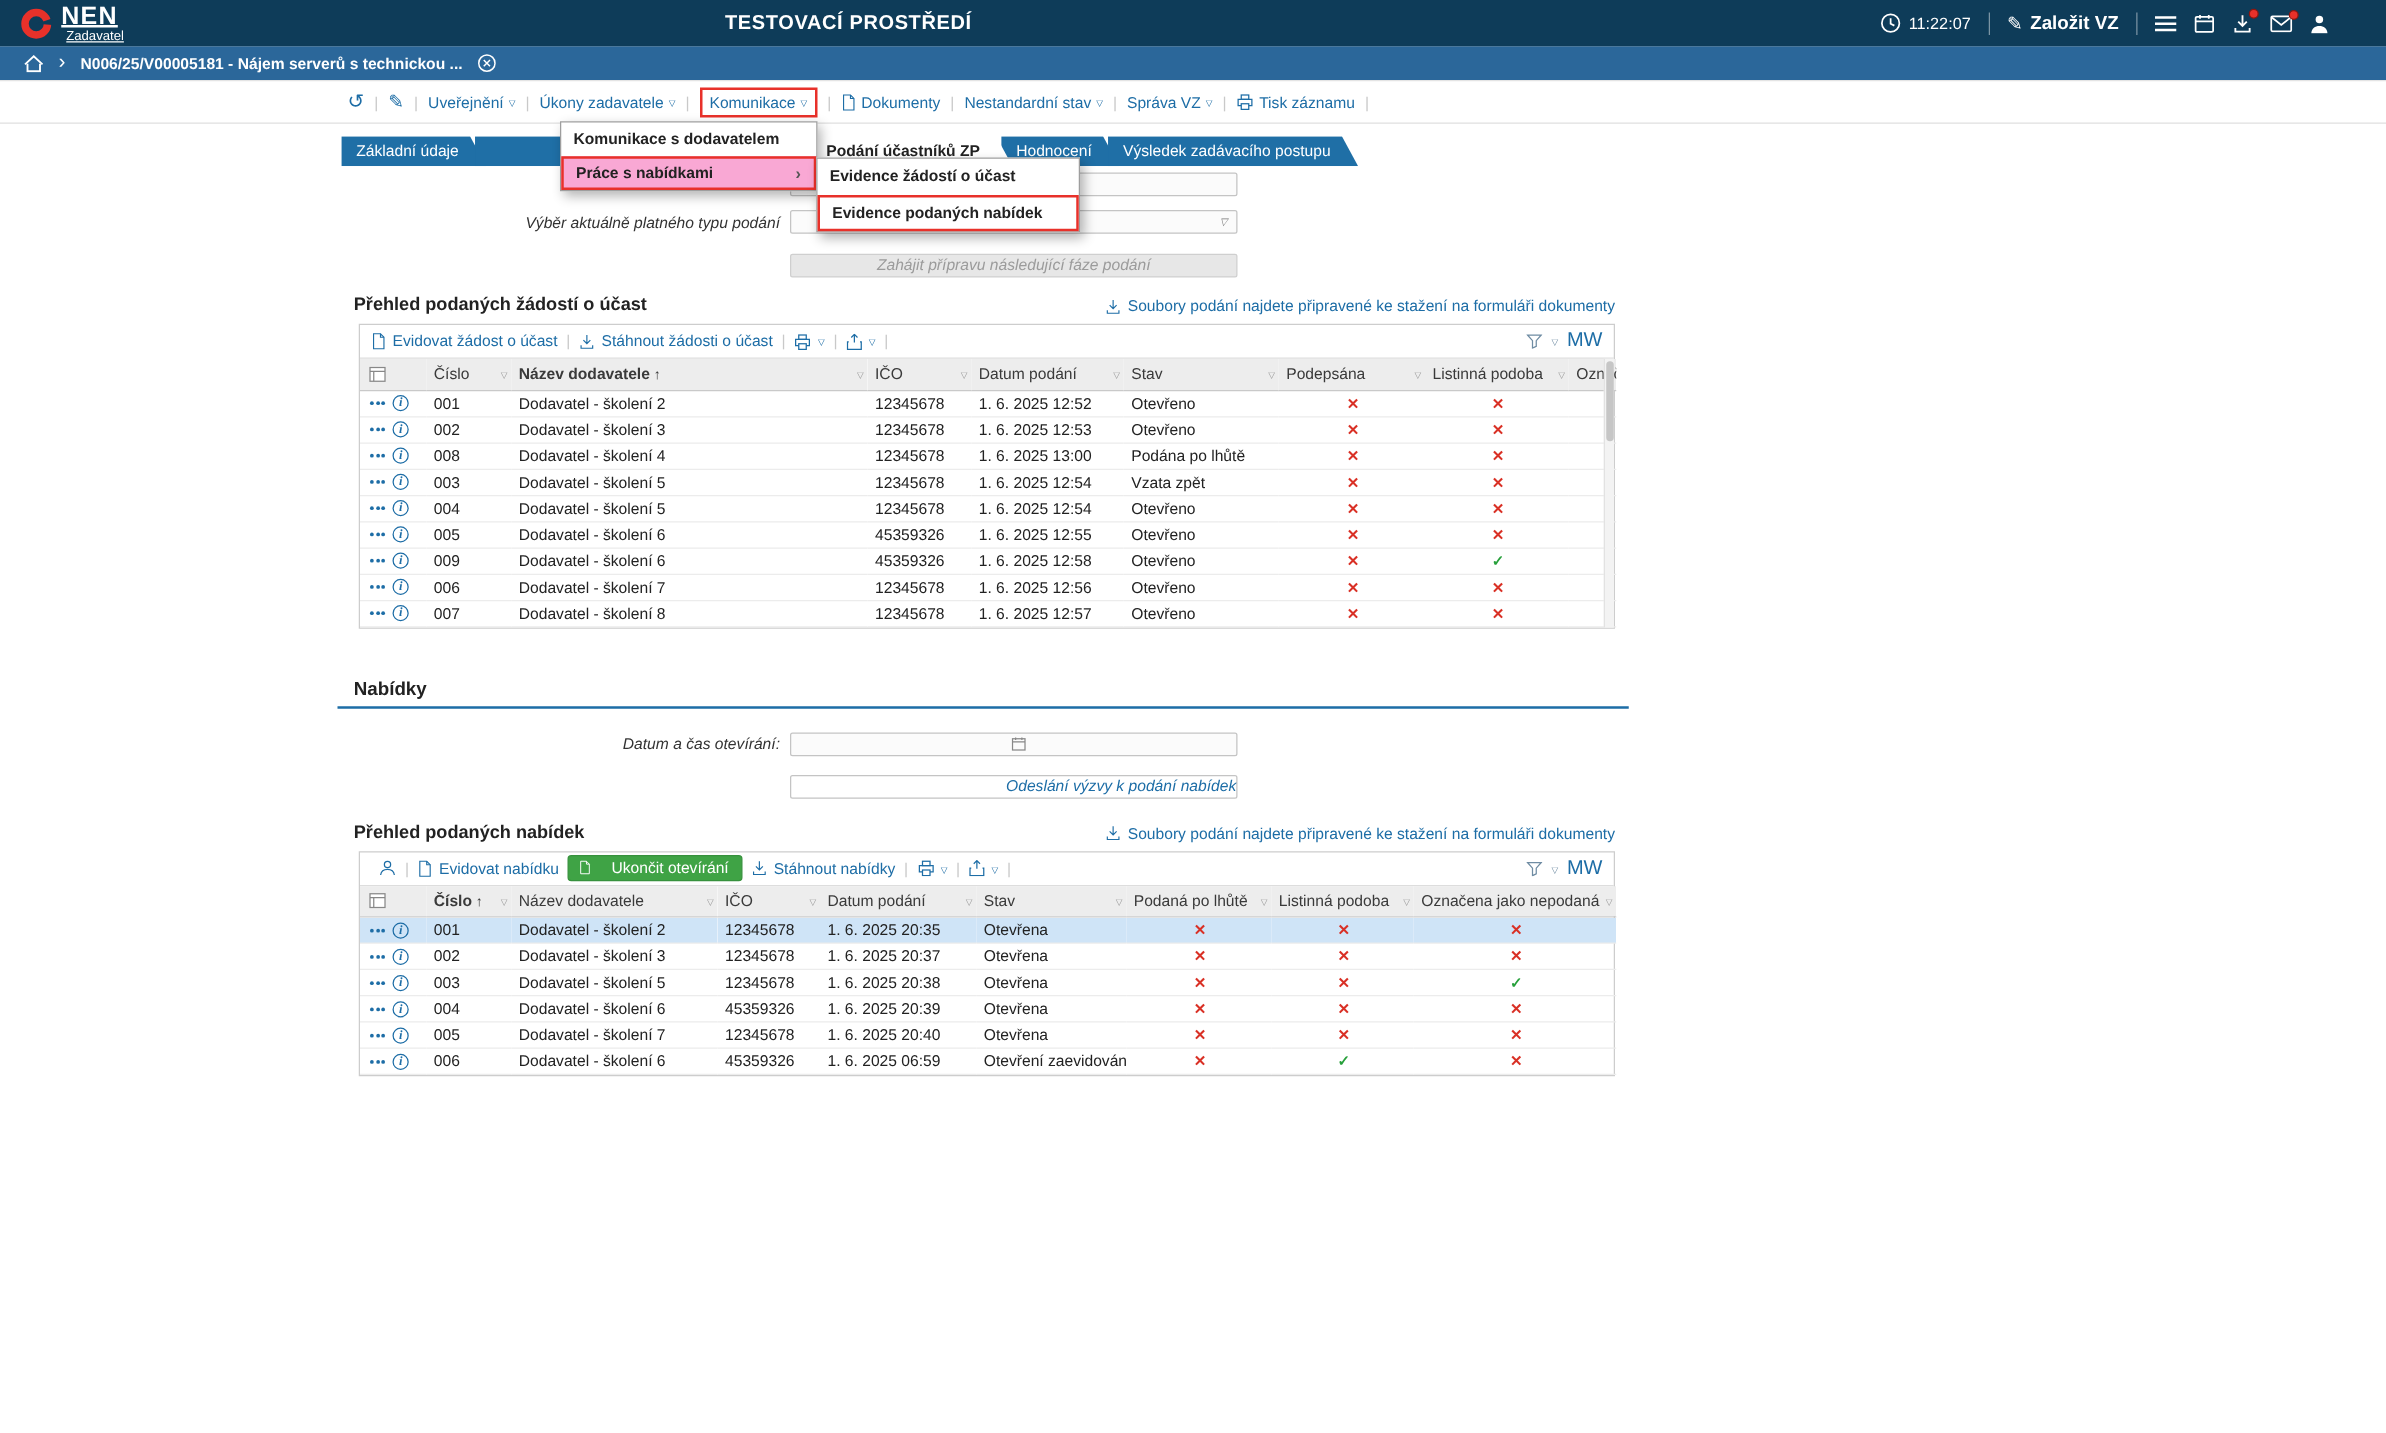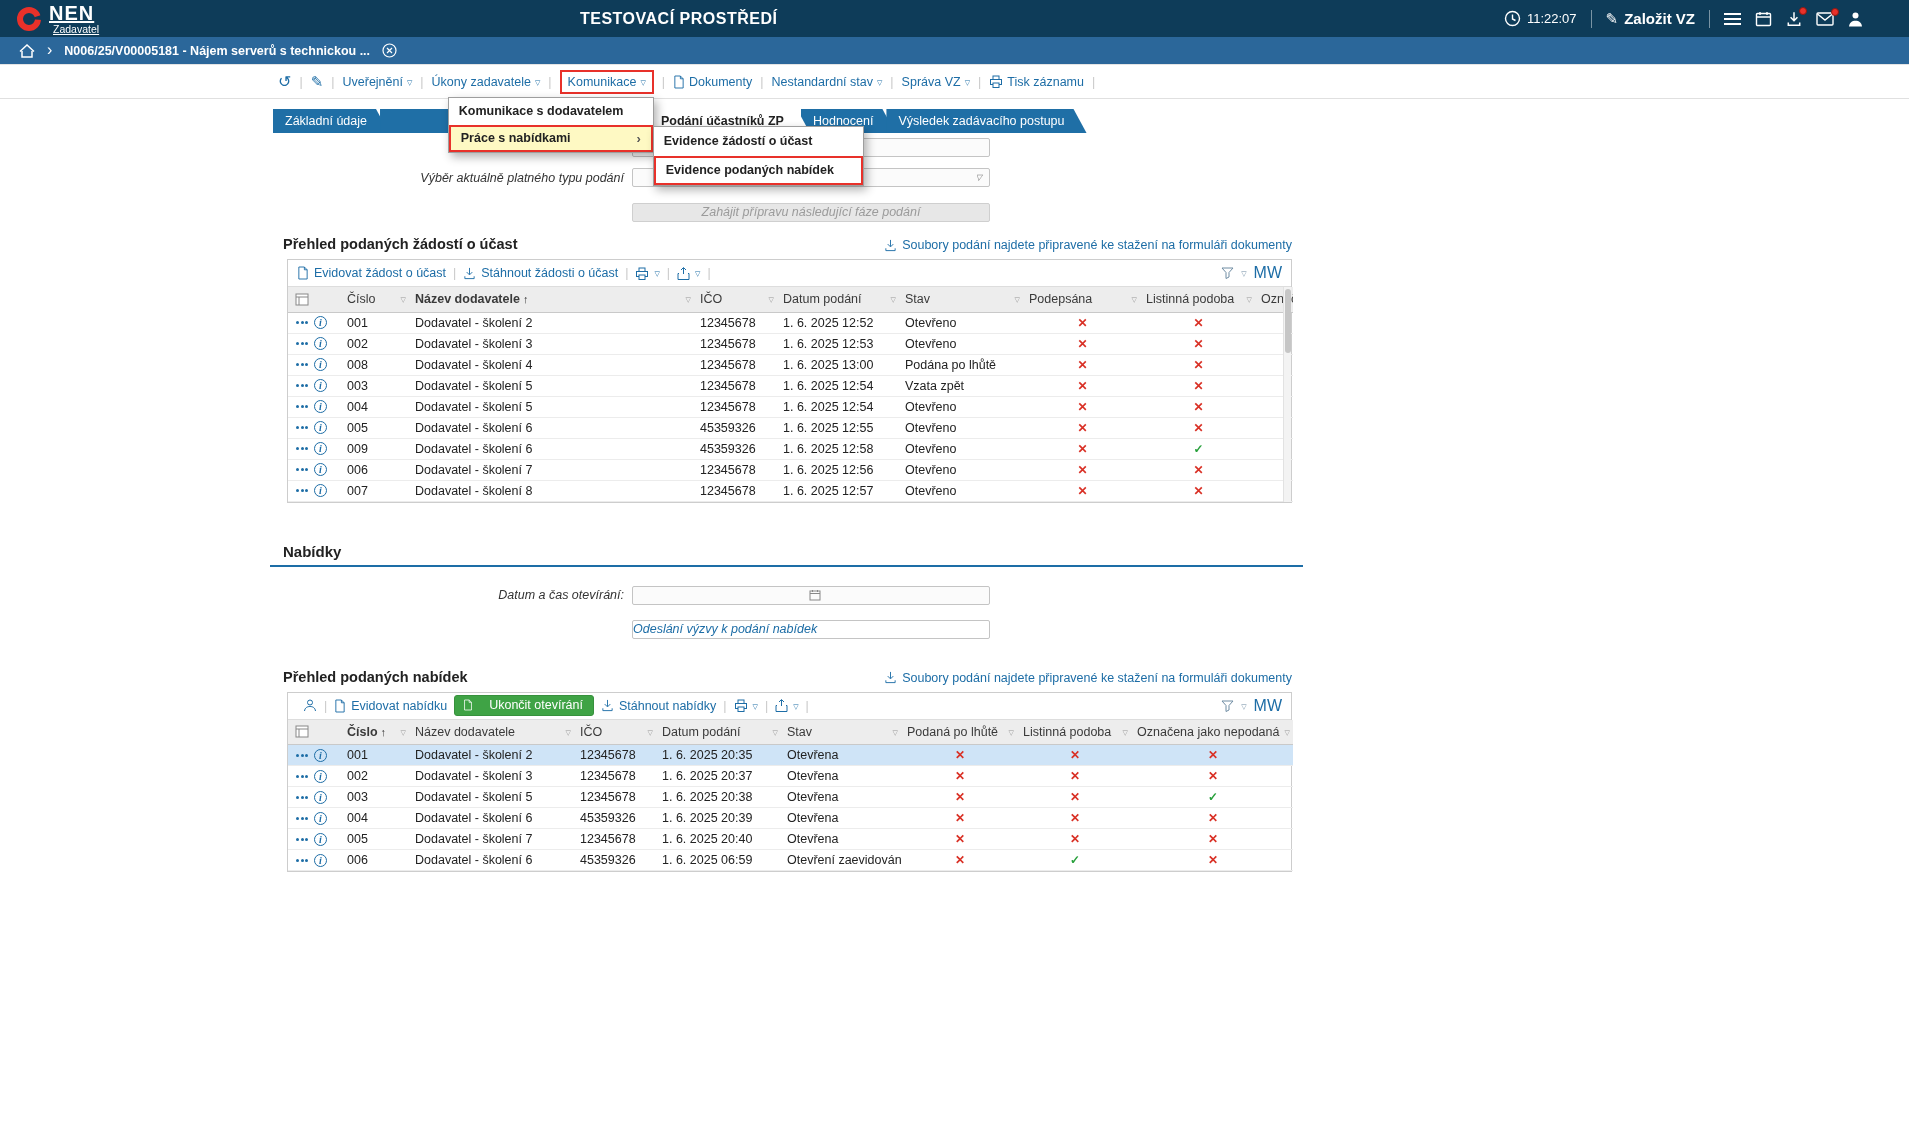--- a/index.html
+++ b/index.html
@@ -41,21 +41,21 @@
   .titem { display:flex; align-items:center; gap:4px; cursor:pointer; white-space:nowrap; }
   .caret { font-size:7px; margin-top:2px; }
   .tool-glyph { font-size:15px; line-height:1; }
   .red-box { border:2px solid #e8312a; padding:3px 6px; display:flex; align-items:center; gap:4px; position:relative; }
 
   
   .menu-panel { position:absolute; top:calc(100% + 5px); right:-2px; width:206px; background:#fff;
                 border:1px solid #9e9e9e; box-shadow:3px 4px 9px rgba(0,0,0,.3); z-index:60;
                 font-size:12.5px; font-weight:bold; color:#222; }
   .menu-item { height:27px; display:flex; align-items:center; padding:0 10px; cursor:pointer; white-space:nowrap; }
-  .menu-item.selected { background:#fef9c3;text-align:right; }
+  .menu-item.selected { background:#f9a8d4;text-align:right; }
   .menu-item.redline { border:2px solid #e8312a; }
   .mi-arrow { margin-left:auto; color:#555; font-size:13px; }
   .submenu-panel { position:absolute; left:100%; top:28px; width:211px; background:#fff;
                    border:1px solid #9e9e9e; box-shadow:3px 4px 9px rgba(0,0,0,.3);
                    font-size:12.5px; font-weight:bold; color:#222; }
   .submenu-panel .menu-item { height:29px; }
 
   
   .tabs { position:absolute; left:273px; top:109px; height:24px; display:flex; z-index:5; }
   .tab { background:#1f6fa6; color:#fff; font-size:12.5px; display:flex; align-items:center;
@@ -73,21 +73,21 @@
                 display:flex; align-items:center; font-size:12.5px; padding-left:11px; }
   .date-part { width:165px; }
   .val-bold { font-weight:bold; color:#222; }
   .time-part { margin-left:9px; }
   .select-field { height:19px; border:1px solid #c4c4c4; background:#fbfbfb; border-radius:2px;
                   display:flex; align-items:center; font-size:12.5px; padding:0 7px; }
   .select-caret { margin-left:auto; color:#777; font-size:8px; }
   .btn-disabled { width:358px; height:19px; background:#e7e7e7; border:1px solid #cfcfcf; border-radius:2px;
                   color:#9b9b9b; font-size:12.5px; text-align:center; line-height:17px; }
   .btn-outline { width:358px; height:19px; background:#fff; border:1px solid #c4c4c4; border-radius:2px;
-                 color:#1d6da6; font-size:12.5px; text-align:left; line-height:17px; cursor:pointer; }
+                 color:#1d6da6; font-size:12.5px; text-align:right; line-height:17px; cursor:pointer; }
   .warning-msg { width:1005px; margin:15px 0 0 17px; text-align:center; color:#e8312a;
                  font-size:12.5px; font-weight:bold; }
 
   .section-head { display:flex; justify-content:space-between; align-items:flex-end; margin:14px 11px 7px 13px; }
   .section-title { font-size:14.5px; font-weight:bold; color:#222; }
   .files-link { display:flex; align-items:center; gap:5px; color:#1d6da6; font-size:12.5px; cursor:pointer; }
   .rule-head { margin-top:40px; border-bottom:2px solid #1d6da6; padding:0 0 5px 13px; }
   .rule-head .section-title { font-size:15px; }
   .offers-form { margin-top:19px; }
   .offers-form .form-row { margin-bottom:15px; }
@@ -623,21 +623,21 @@
         </div>
       </div>
     </div>
     <div class="form-row">
       <div class="form-label"></div>
       <div class="btn-outline">Odeslání výzvy k podání nabídek</div>
     </div>
   </div>
 
 
-  <div class="section-head" style="margin-top:30px;">
+  <div class="section-head" style="margin-top:19px;">
     <div class="section-title">Přehled podaných nabídek</div>
     <div class="files-link">
       <span>
         <svg width="13" height="13" viewBox="0 0 14 14">
             <path d="M7 1v7M4 5.5 7 8.5 10 5.5" stroke="#1d6da6" fill="none"></path>
             <path d="M2 10v2.5h10V10" stroke="#1d6da6" fill="none"></path>
           </svg>
       </span>
       <span>Soubory podání najdete připravené ke stažení na formuláři dokumenty</span>
     </div>

